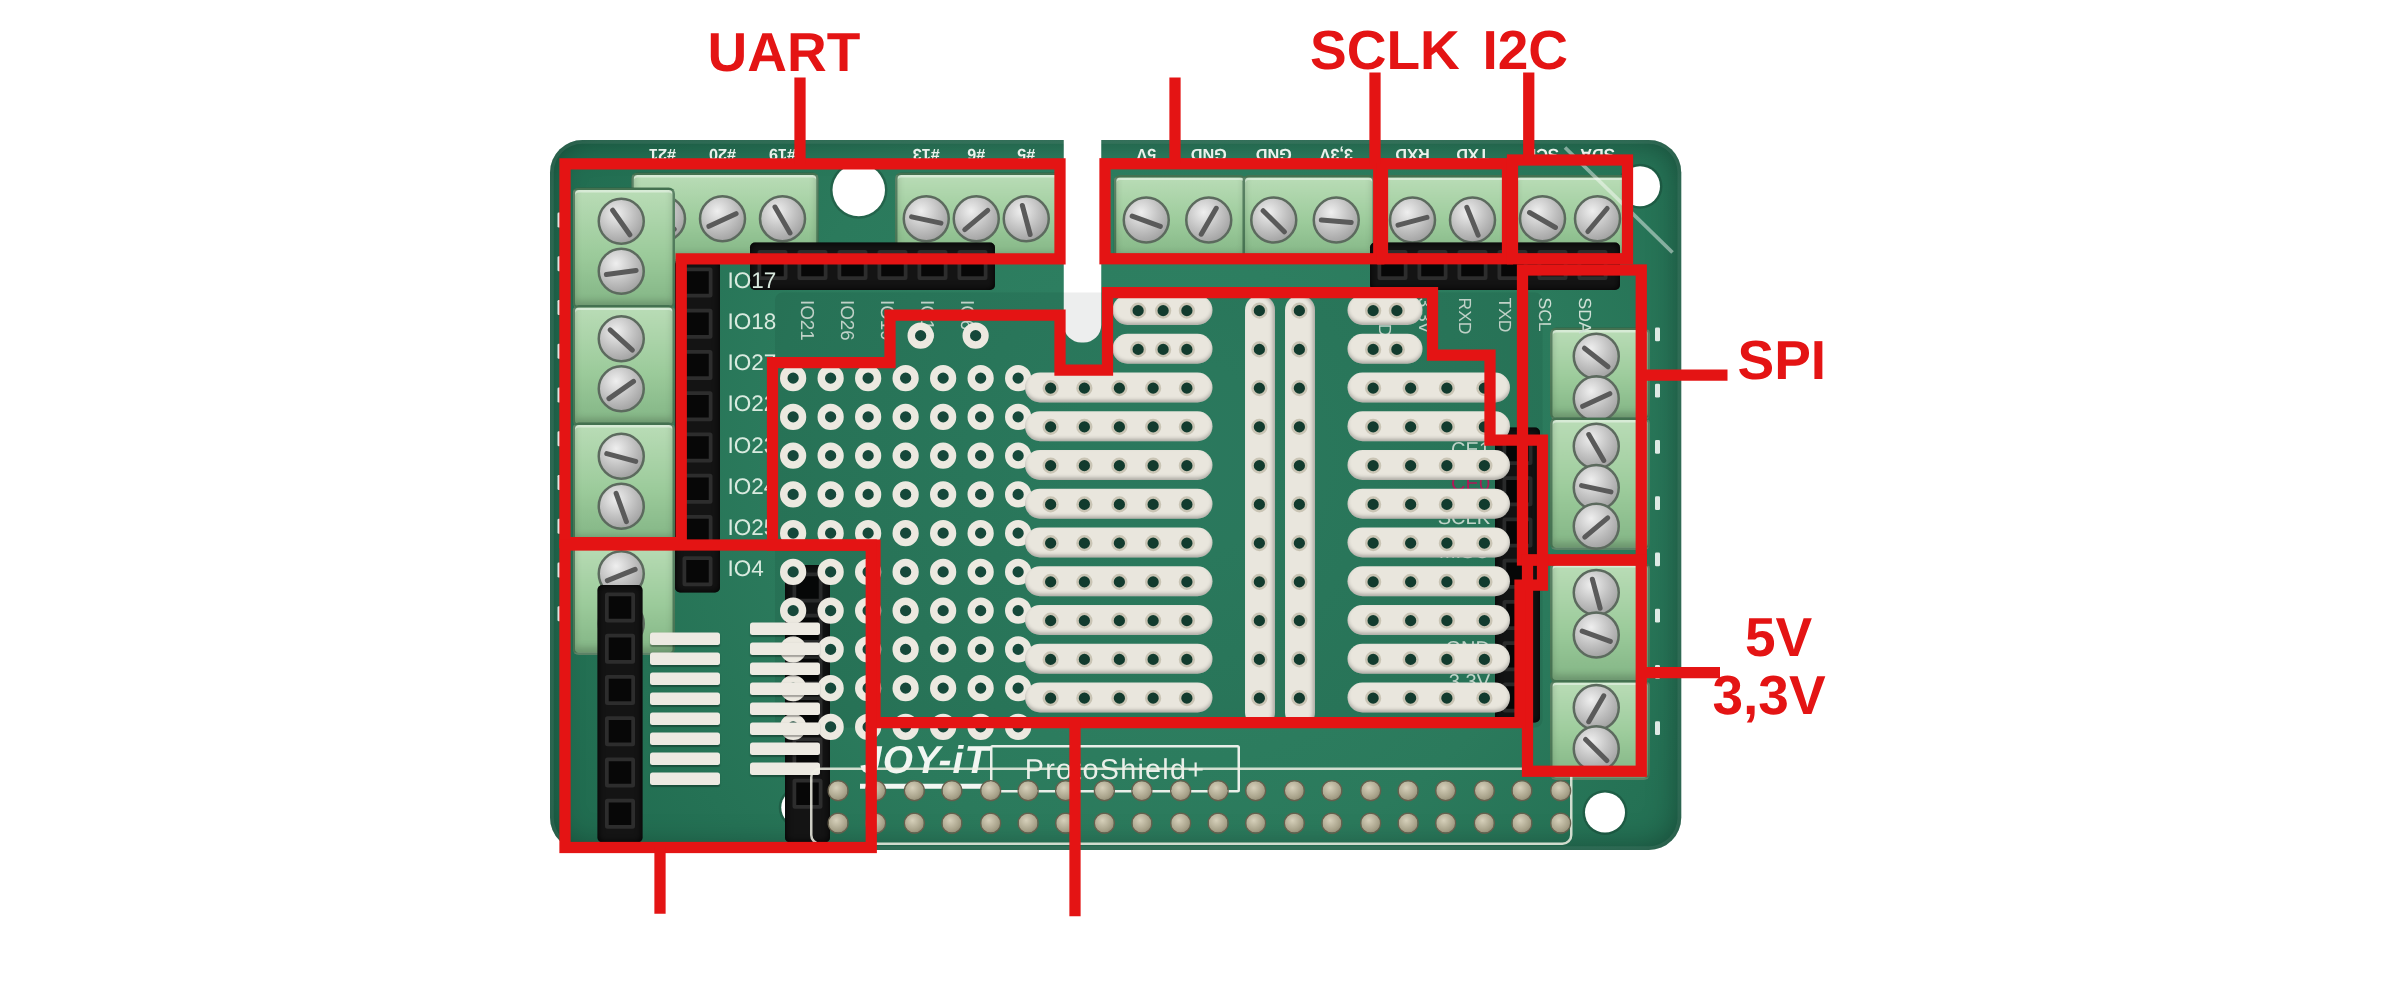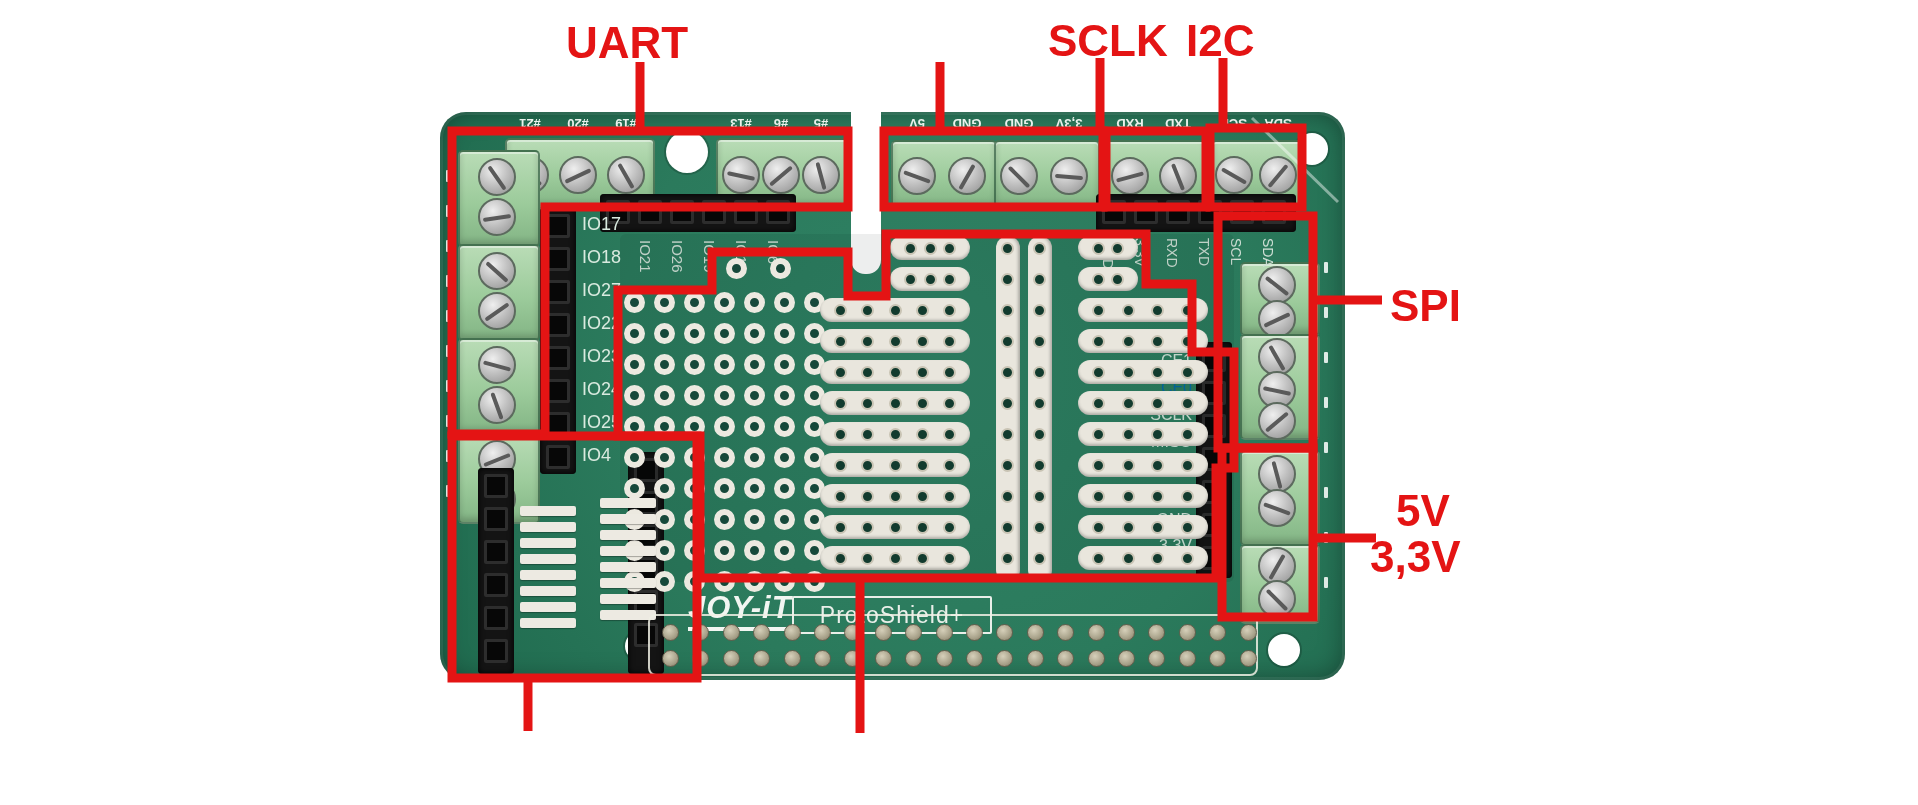--- a/index.html
+++ b/index.html
@@ -254,21 +254,21 @@
     <div class="silk silk-rot" style="left: 718px; top: 240px; font-size: 15px; font-weight: normal; color: rgb(207, 224, 214);">IO19</div>
     <div class="silk silk-rot" style="left: 750px; top: 240px; font-size: 15px; font-weight: normal; color: rgb(207, 224, 214);">IO13</div>
     <div class="silk silk-rot" style="left: 782px; top: 240px; font-size: 15px; font-weight: normal; color: rgb(207, 224, 214);">IO6</div>
     <div class="silk silk-rot" style="left: 1116px; top: 238px; font-size: 14px; font-weight: normal; color: rgb(207, 224, 214);">GND</div>
     <div class="silk silk-rot" style="left: 1148px; top: 238px; font-size: 14px; font-weight: normal; color: rgb(207, 224, 214);">3.3V</div>
     <div class="silk silk-rot" style="left: 1180px; top: 238px; font-size: 14px; font-weight: normal; color: rgb(207, 224, 214);">RXD</div>
     <div class="silk silk-rot" style="left: 1212px; top: 238px; font-size: 14px; font-weight: normal; color: rgb(207, 224, 214);">TXD</div>
     <div class="silk silk-rot" style="left: 1244px; top: 238px; font-size: 14px; font-weight: normal; color: rgb(207, 224, 214);">SCL</div>
     <div class="silk silk-rot" style="left: 1276px; top: 238px; font-size: 14px; font-weight: normal; color: rgb(207, 224, 214);">SDA</div>
     <div class="silk" style="left: 1100px; top: 352px; width: 92px; text-align: right; font-size: 16px; font-weight: normal; color: rgb(207, 227, 216);">CE1</div>
-    <div class="silk" style="left: 1100px; top: 379px; width: 92px; text-align: right; font-size: 16px; font-weight: normal; color: #0369a1;">CE0</div>
+    <div class="silk" style="left: 1100px; top: 379px; width: 92px; text-align: right; font-size: 16px; font-weight: normal; color: #be185d;">CE0</div>
     <div class="silk" style="left: 1100px; top: 406px; width: 92px; text-align: right; font-size: 16px; font-weight: normal; color: rgb(207, 227, 216);">SCLK</div>
     <div class="silk" style="left: 1100px; top: 433px; width: 92px; text-align: right; font-size: 16px; font-weight: normal; color: rgb(207, 227, 216);">MISO</div>
     <div class="silk" style="left: 1100px; top: 459px; width: 92px; text-align: right; font-size: 16px; font-weight: normal; color: rgb(207, 227, 216);">MOSI</div>
     <div class="silk" style="left: 1100px; top: 485px; width: 92px; text-align: right; font-size: 16px; font-weight: normal; color: rgb(207, 227, 216);">5V</div>
     <div class="silk" style="left: 1100px; top: 511px; width: 92px; text-align: right; font-size: 16px; font-weight: normal; color: rgb(207, 227, 216);">GND</div>
     <div class="silk" style="left: 1100px; top: 537px; width: 92px; text-align: right; font-size: 16px; font-weight: normal; color: rgb(207, 227, 216);">3.3V</div>
     <div class="bb-shade"></div>
     <div class="bhole" style="left: 624px; top: 292px;"></div>
     <div class="bhole" style="left: 624px; top: 323px;"></div>
     <div class="bhole" style="left: 624px; top: 354px;"></div>
@@ -571,16 +571,16 @@
       <line x1="1223" y1="58" x2="1223" y2="128"></line>
       <line x1="1313" y1="300" x2="1382" y2="300"></line>
       <line x1="1313" y1="538" x2="1376" y2="538"></line>
       <line x1="528" y1="678" x2="528" y2="731"></line>
       <line x1="860" y1="578" x2="860" y2="733"></line>
     </g>
   </svg>
     <div class="ann" style="left:566px;top:18px;">UART</div>
     <div class="ann" style="left:1048px;top:16px;">SCLK</div>
     <div class="ann" style="left:1186px;top:16px;">I2C</div>
-    <div class="ann" style="left:1390px;top:281px;">SPI</div>
+    <div class="ann" style="left:1390px;top:264px;">SPI</div>
     <div class="ann" style="left:1396px;top:486px;">5V</div>
     <div class="ann" style="left:1370px;top:532px;">3,3V</div>
   </div>
 
 </body></html>

